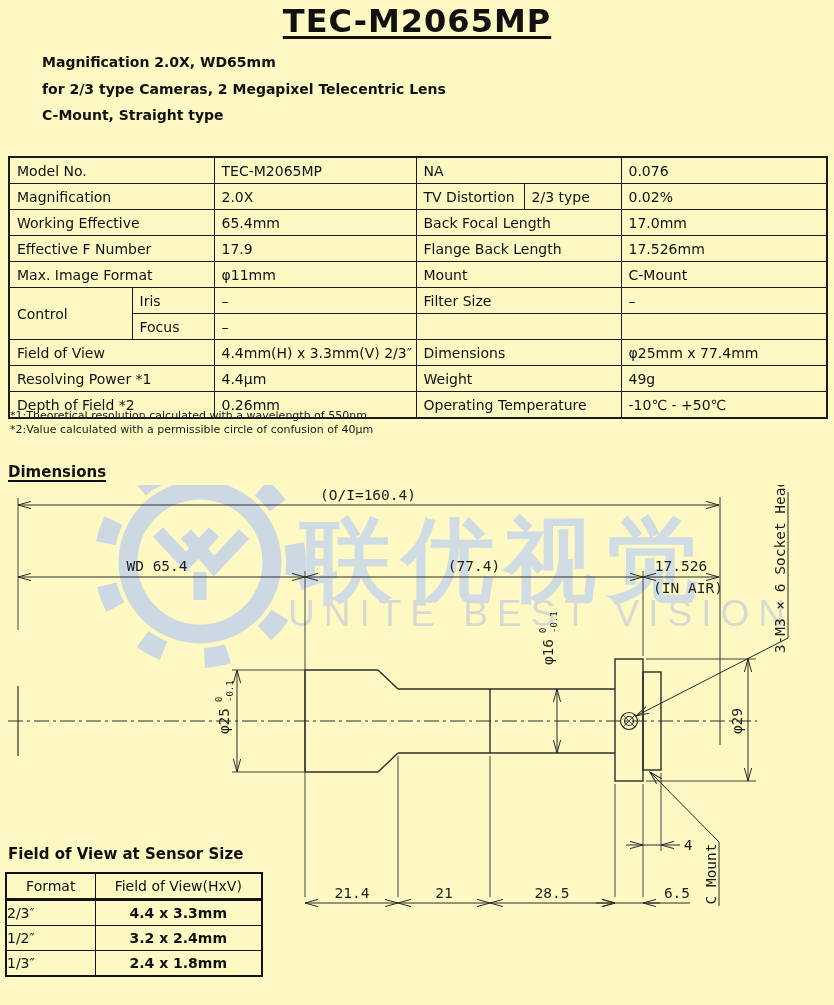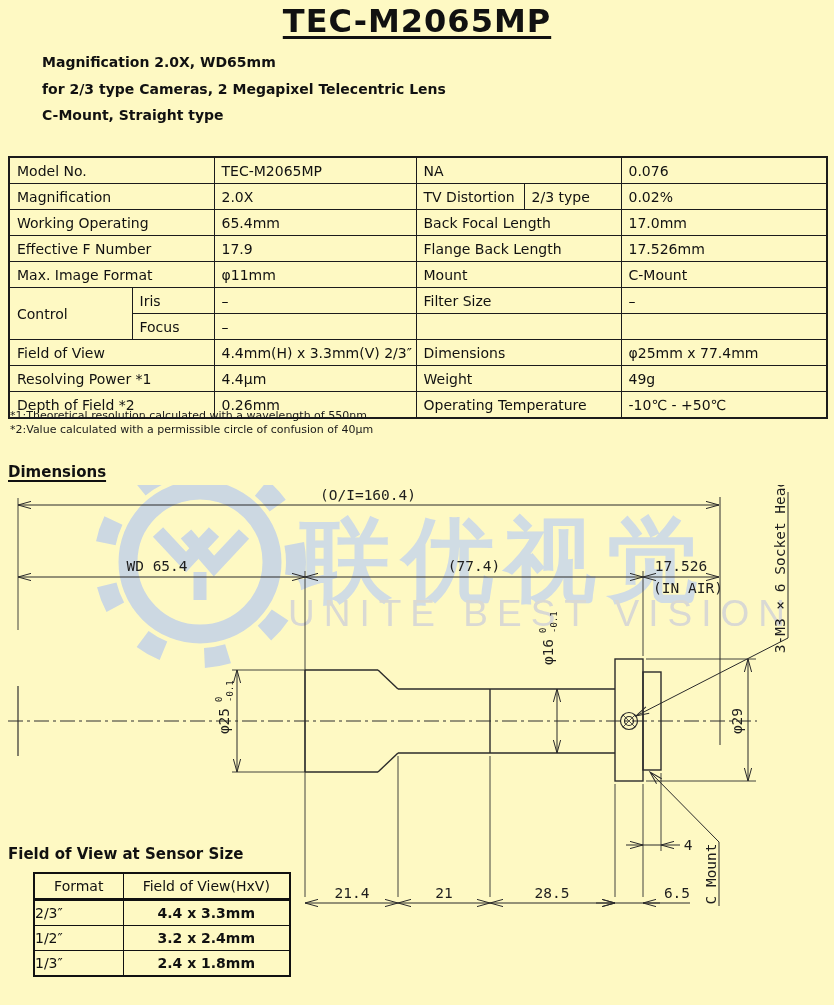--- a/index.html
+++ b/index.html
@@ -24,21 +24,21 @@
   .h-dim{top:463px;text-decoration:underline;text-underline-offset:3px;text-decoration-thickness:2px;}
   .h-fov{top:845px;}
   
   svg.drawing{position:absolute;left:0;top:485px;}
   svg .dimtxt{font-family:"DejaVu Sans Mono",monospace;font-size:14.5px;fill:#1e1e1e;}
   svg .toltxt{font-family:"DejaVu Sans Mono",monospace;font-size:9px;fill:#1e1e1e;}
   svg .wm-cjk{font-family:"DejaVu Sans",sans-serif;font-weight:bold;font-size:92px;letter-spacing:10px;fill:#ccd9e8;}
   svg .wm-latin{font-family:"Liberation Sans",sans-serif;font-size:37px;letter-spacing:9px;fill:#d6d6d6;}
   
   table.fov{position:absolute;top:872px;left:5px;width:256px;border-collapse:collapse;
-            table-layout:fixed;font-size:14px;border:2.2px solid #111;margin-left:28px;}
+            table-layout:fixed;font-size:14px;border:2.2px solid #111;}
   table.fov th,table.fov td{border:1.8px solid #111;height:24px;padding:0;vertical-align:middle;}
   table.fov th{font-weight:normal;font-size:14px;text-align:center;border-bottom:3.2px solid #111;}
   table.fov td.fmt{text-align:left;padding-right:14px;}
   table.fov td.fovv{text-align:center;font-weight:bold;}
 </style>
 </head>
 <body>
 
 <div class="page">
 
@@ -69,21 +69,21 @@
       <td>0.076</td>
     </tr>
     <tr>
       <td colspan="2">Magnification</td>
       <td>2.0X</td>
       <td>TV Distortion</td>
       <td>2/3 type</td>
       <td>0.02%</td>
     </tr>
     <tr>
-      <td colspan="2">Working Operating</td>
+      <td colspan="2">Working Effective</td>
       <td>65.4mm</td>
       <td colspan="2">Back Focal Length</td>
       <td>17.0mm</td>
     </tr>
     <tr>
       <td colspan="2">Effective F Number</td>
       <td>17.9</td>
       <td colspan="2">Flange Back Length</td>
       <td>17.526mm</td>
     </tr>

